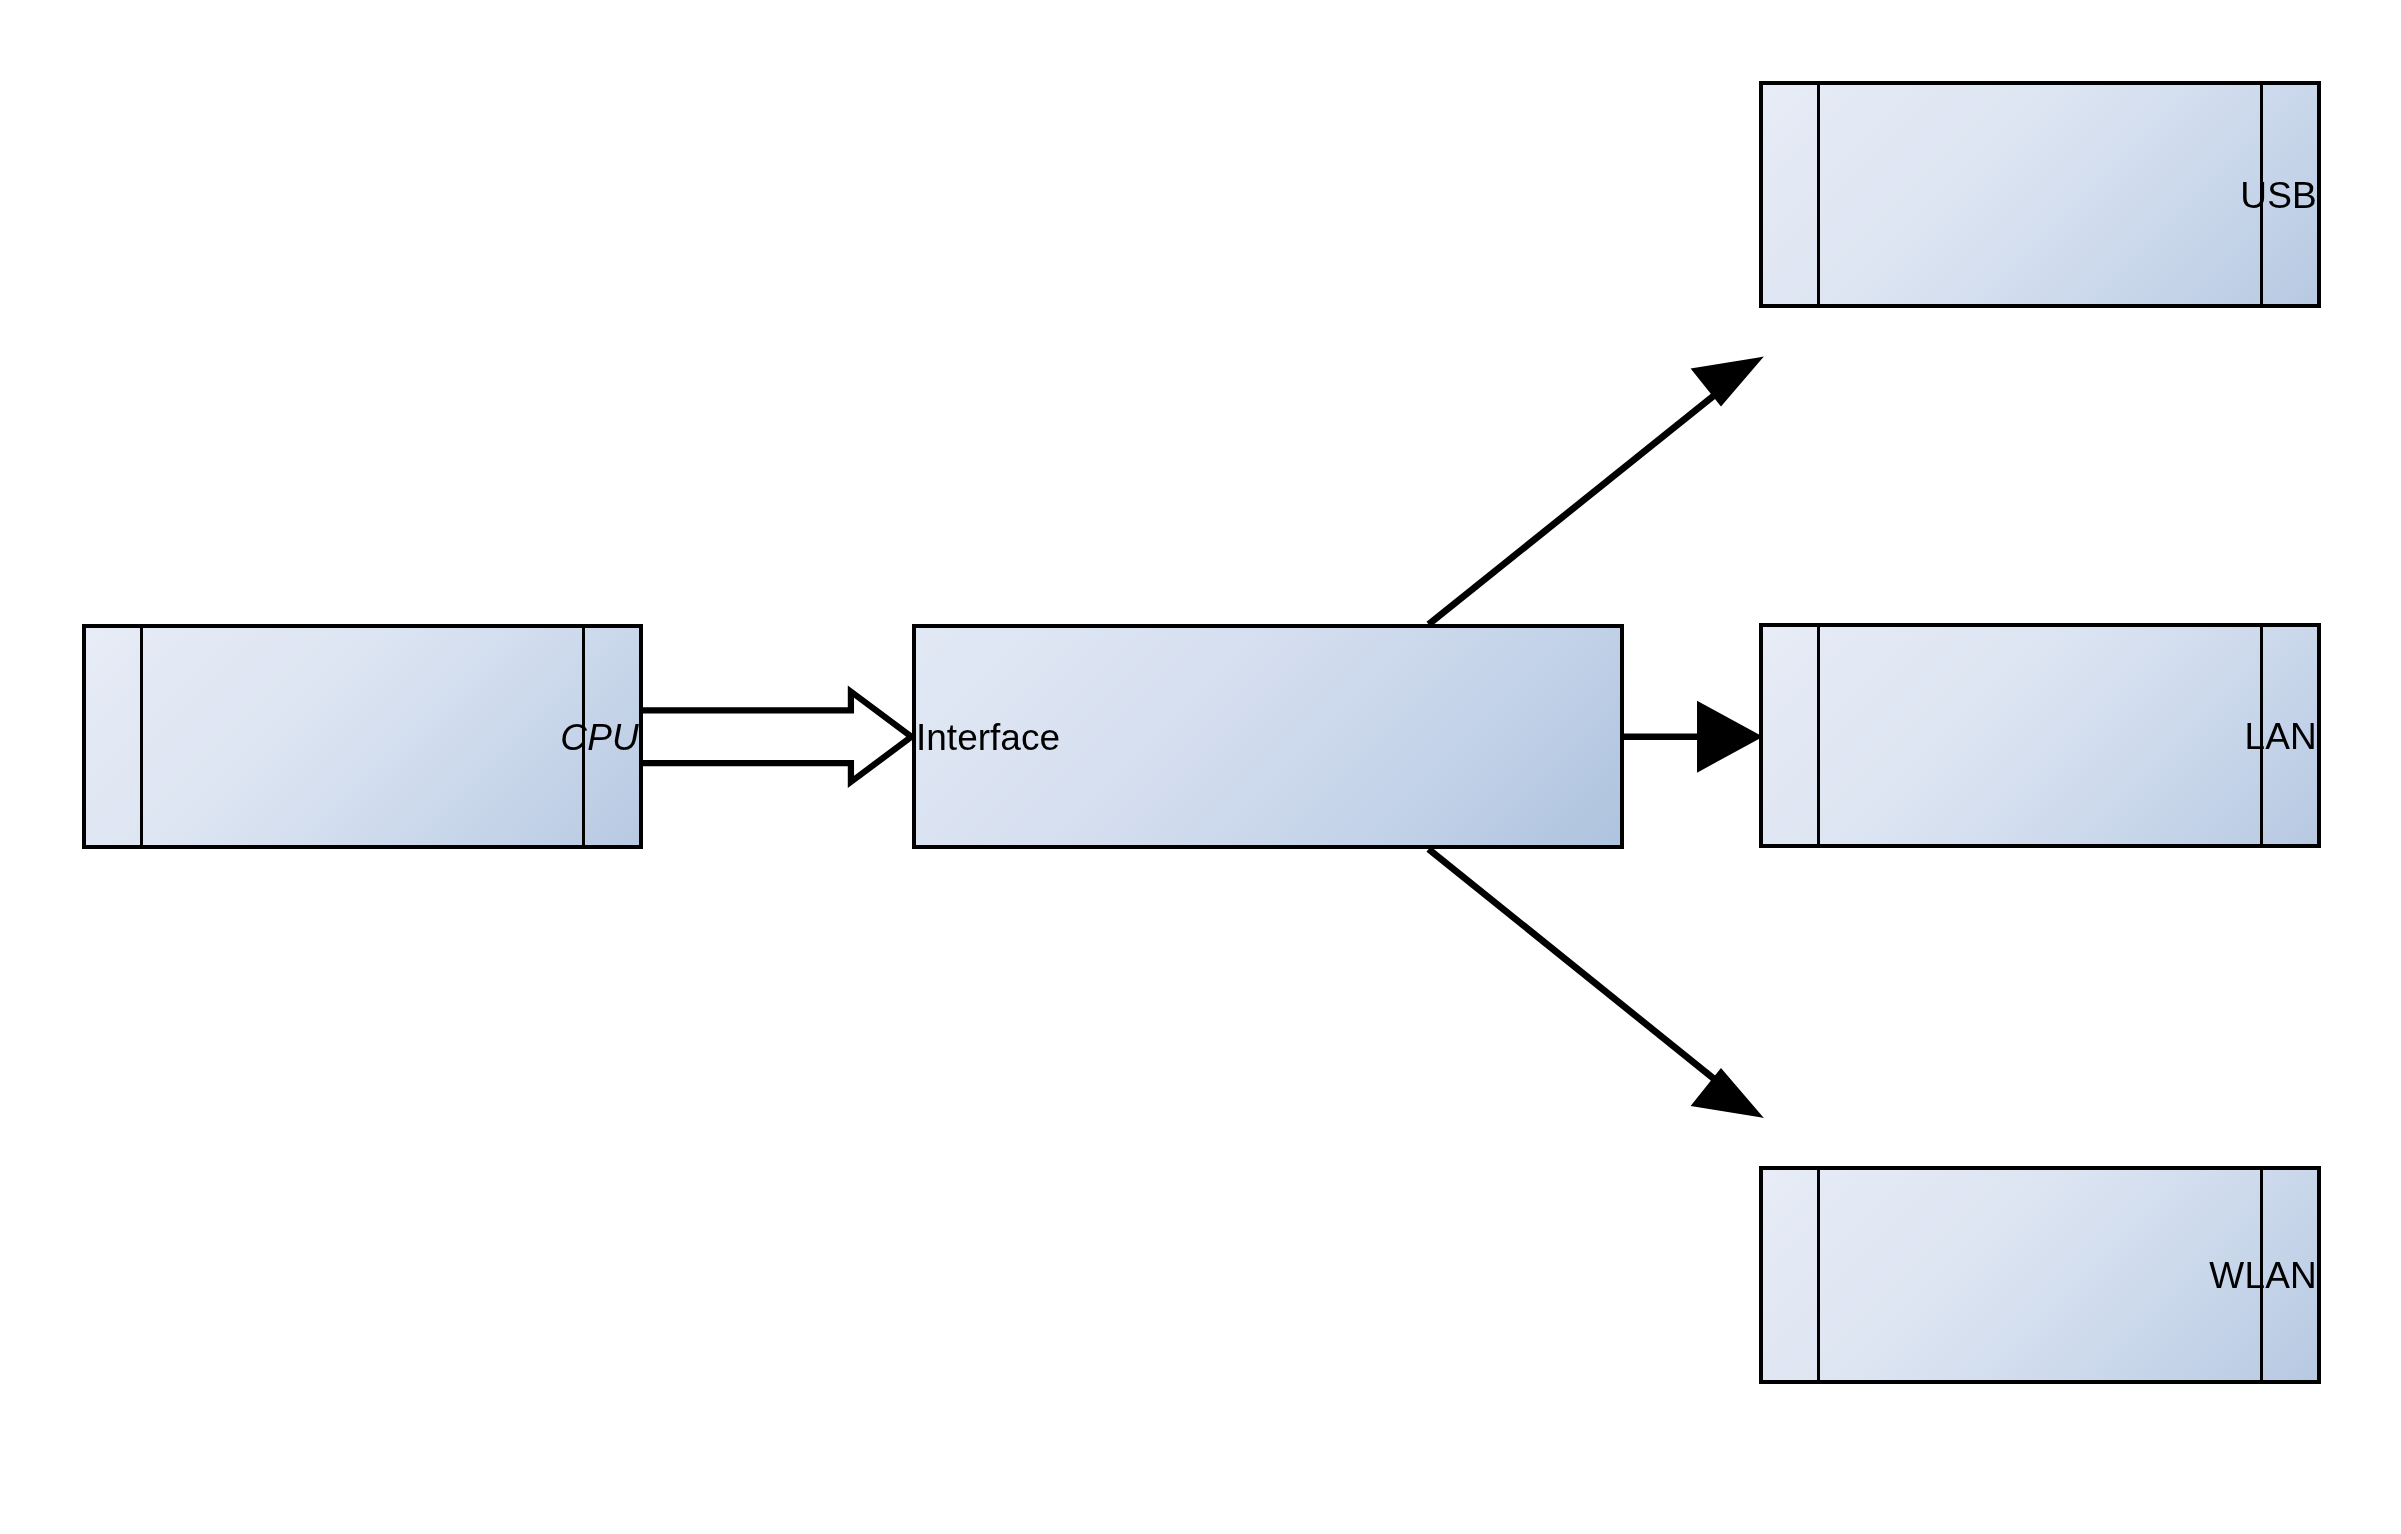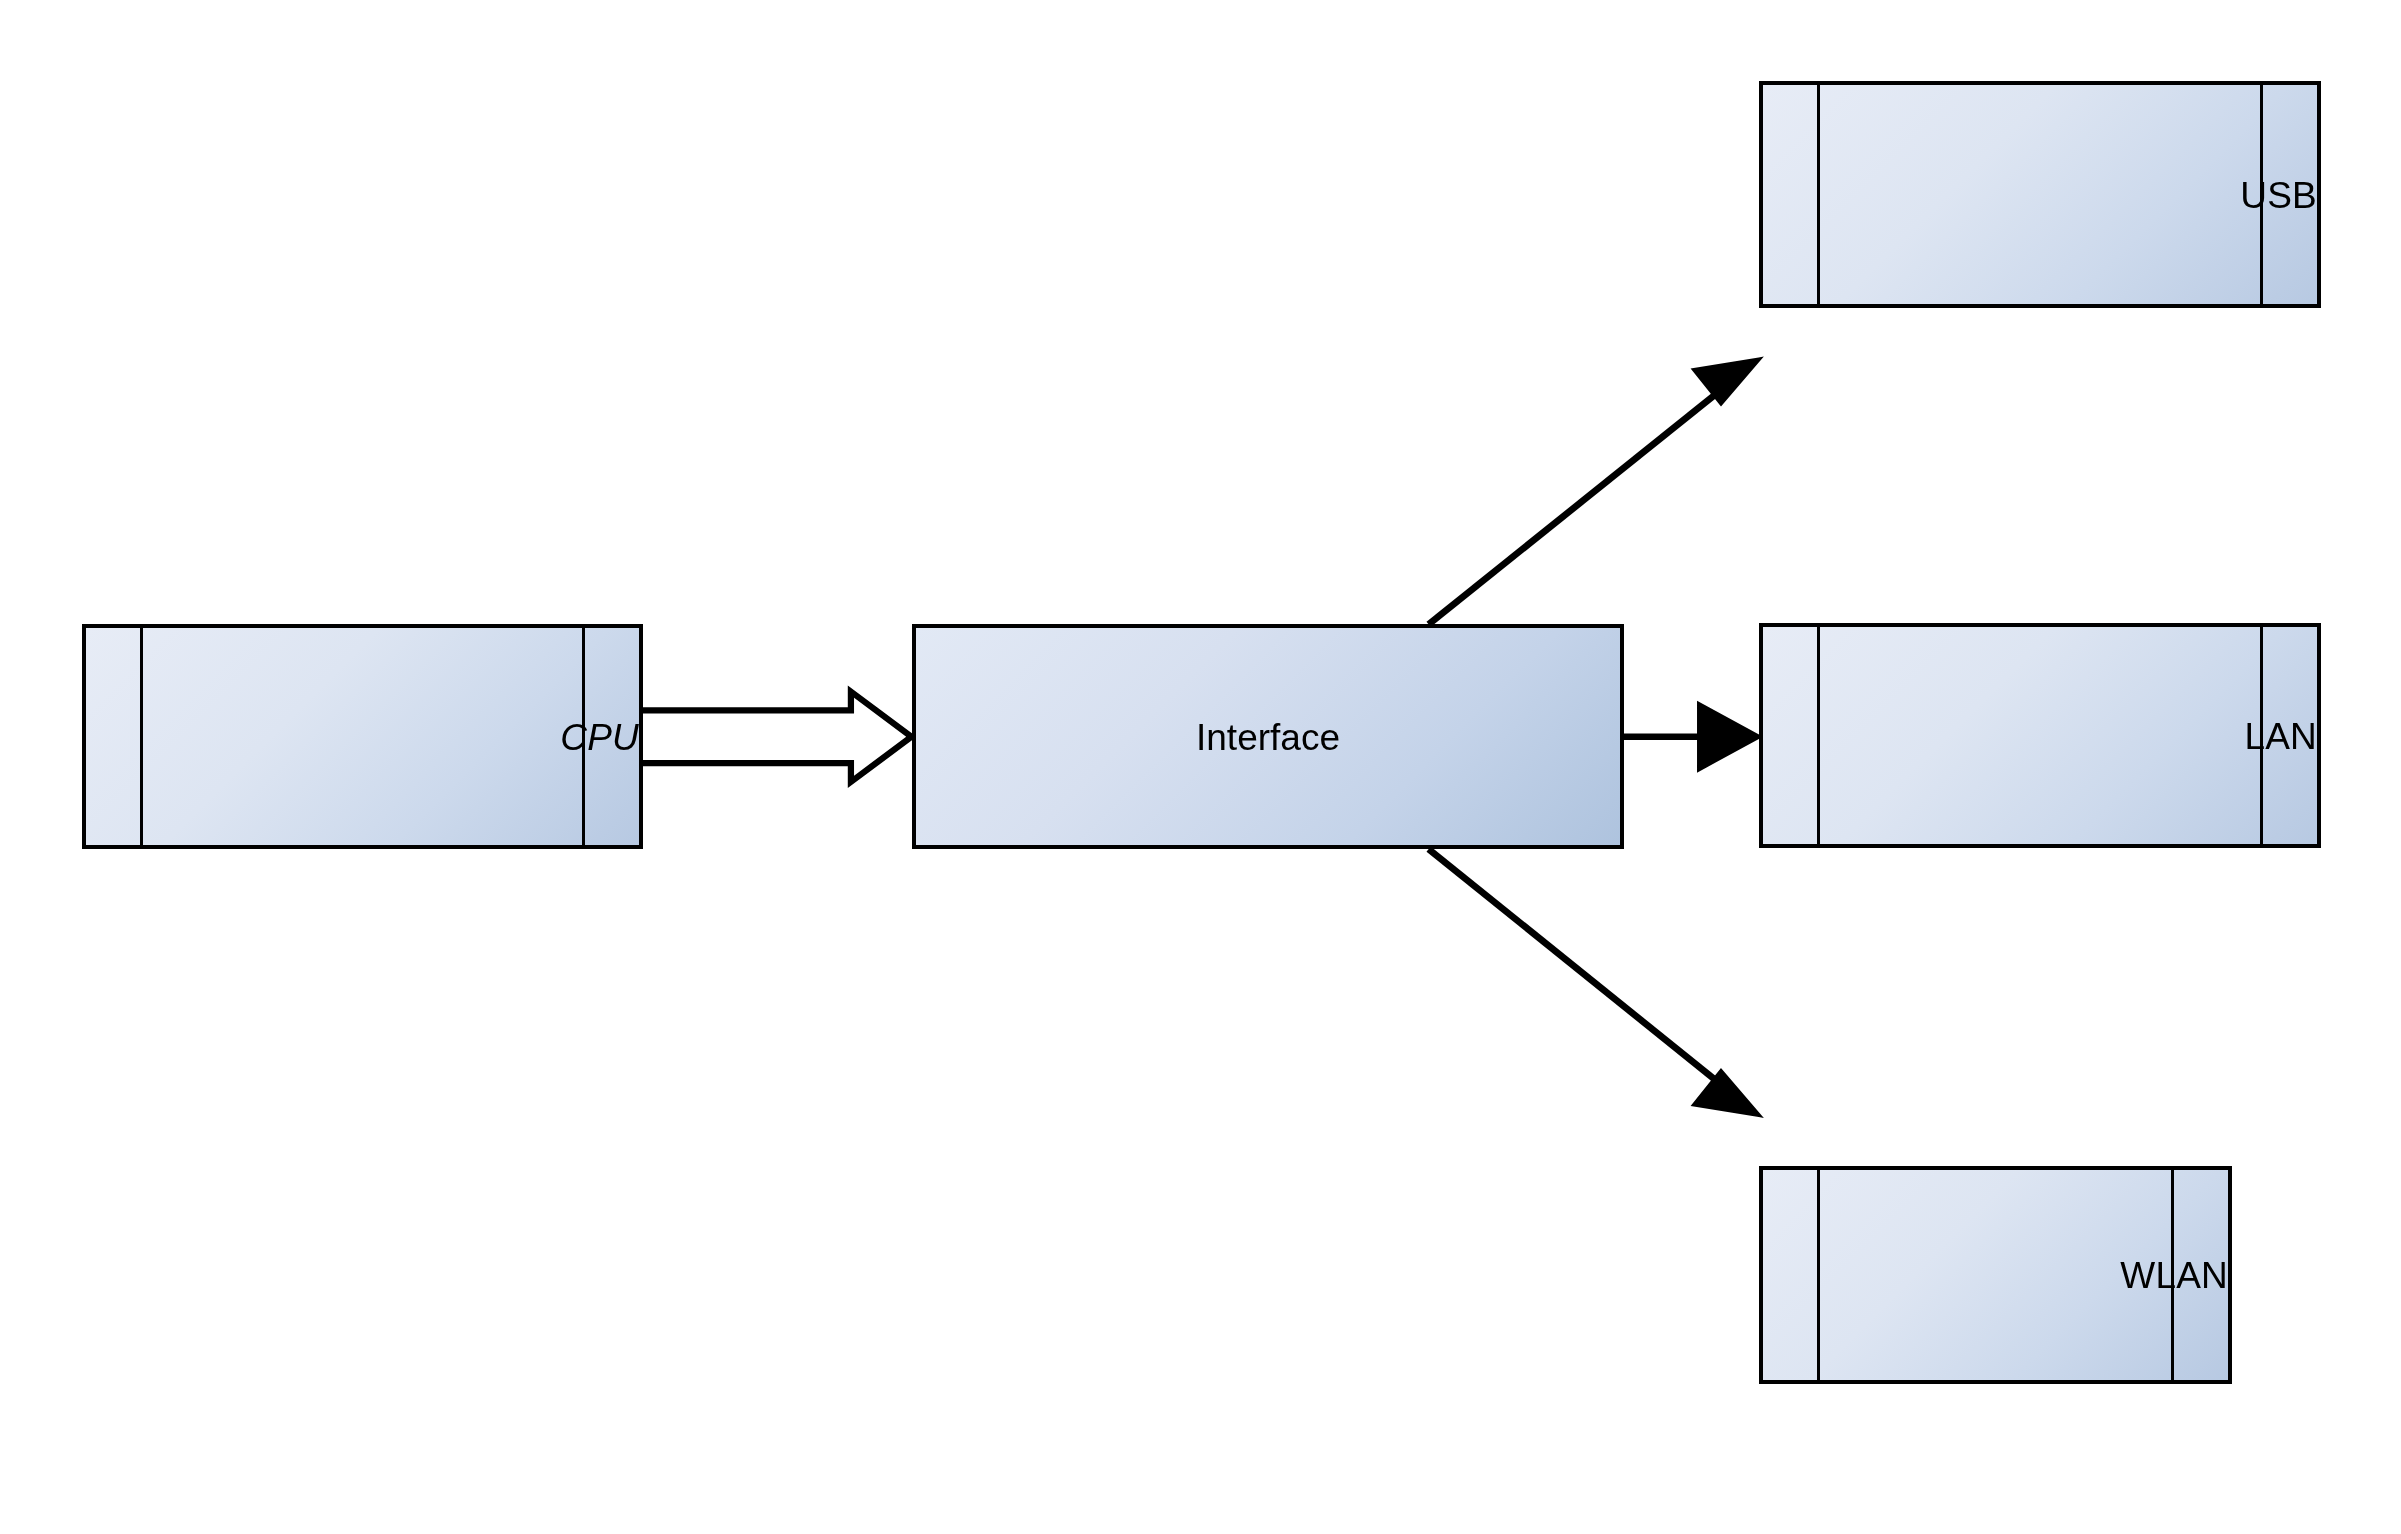--- a/index.html
+++ b/index.html
@@ -12,21 +12,21 @@
   .node .divider{position:absolute;top:0;bottom:0;width:3.4px;background:#000000;}
   .node .divider.left{left:54px;}
   .node .divider.right{right:54px;}
   .node .caption{position:absolute;left:0;right:0;top:50%;
                  transform:translateY(-50%);text-align:right;
                  color:#000000;font-size:37px;line-height:1;
                  letter-spacing:0.2px;white-space:nowrap;}
   .plain{position:absolute;box-sizing:border-box;border:4.3px solid #000000;
          background:linear-gradient(135deg,#e2e9f5 0%,#d7e0f0 35%,#c4d3e9 70%,#aec3de 100%);}
   .plain .caption{position:absolute;left:0;right:0;top:50%;
-                  transform:translateY(-50%);text-align:center;
+                  transform:translateY(-50%);text-align:left;
                   color:#000000;font-size:37px;line-height:1;white-space:nowrap;}
 </style>
 </head>
 <body>
 
 <div id="stage">
 
   <svg id="wires" viewBox="0 0 5000 3194" xmlns="http://www.w3.org/2000/svg">
 
     <g>
@@ -70,20 +70,20 @@
     <span class="divider right"></span>
     <span class="caption">USB</span>
   </div>
 
   <div class="node" style="left:1759px;top:623px;width:562px;height:225px;">
     <span class="divider left"></span>
     <span class="divider right"></span>
     <span class="caption">LAN</span>
   </div>
 
-  <div class="node" style="left:1759px;top:1166px;width:473px;height:218px;">
+  <div class="node" style="left:1759px;top:1166px;width:562px;height:218px;">
     <span class="divider left"></span>
     <span class="divider right"></span>
     <span class="caption">WLAN</span>
   </div>
 
 </div>
 
 
 </body></html>

